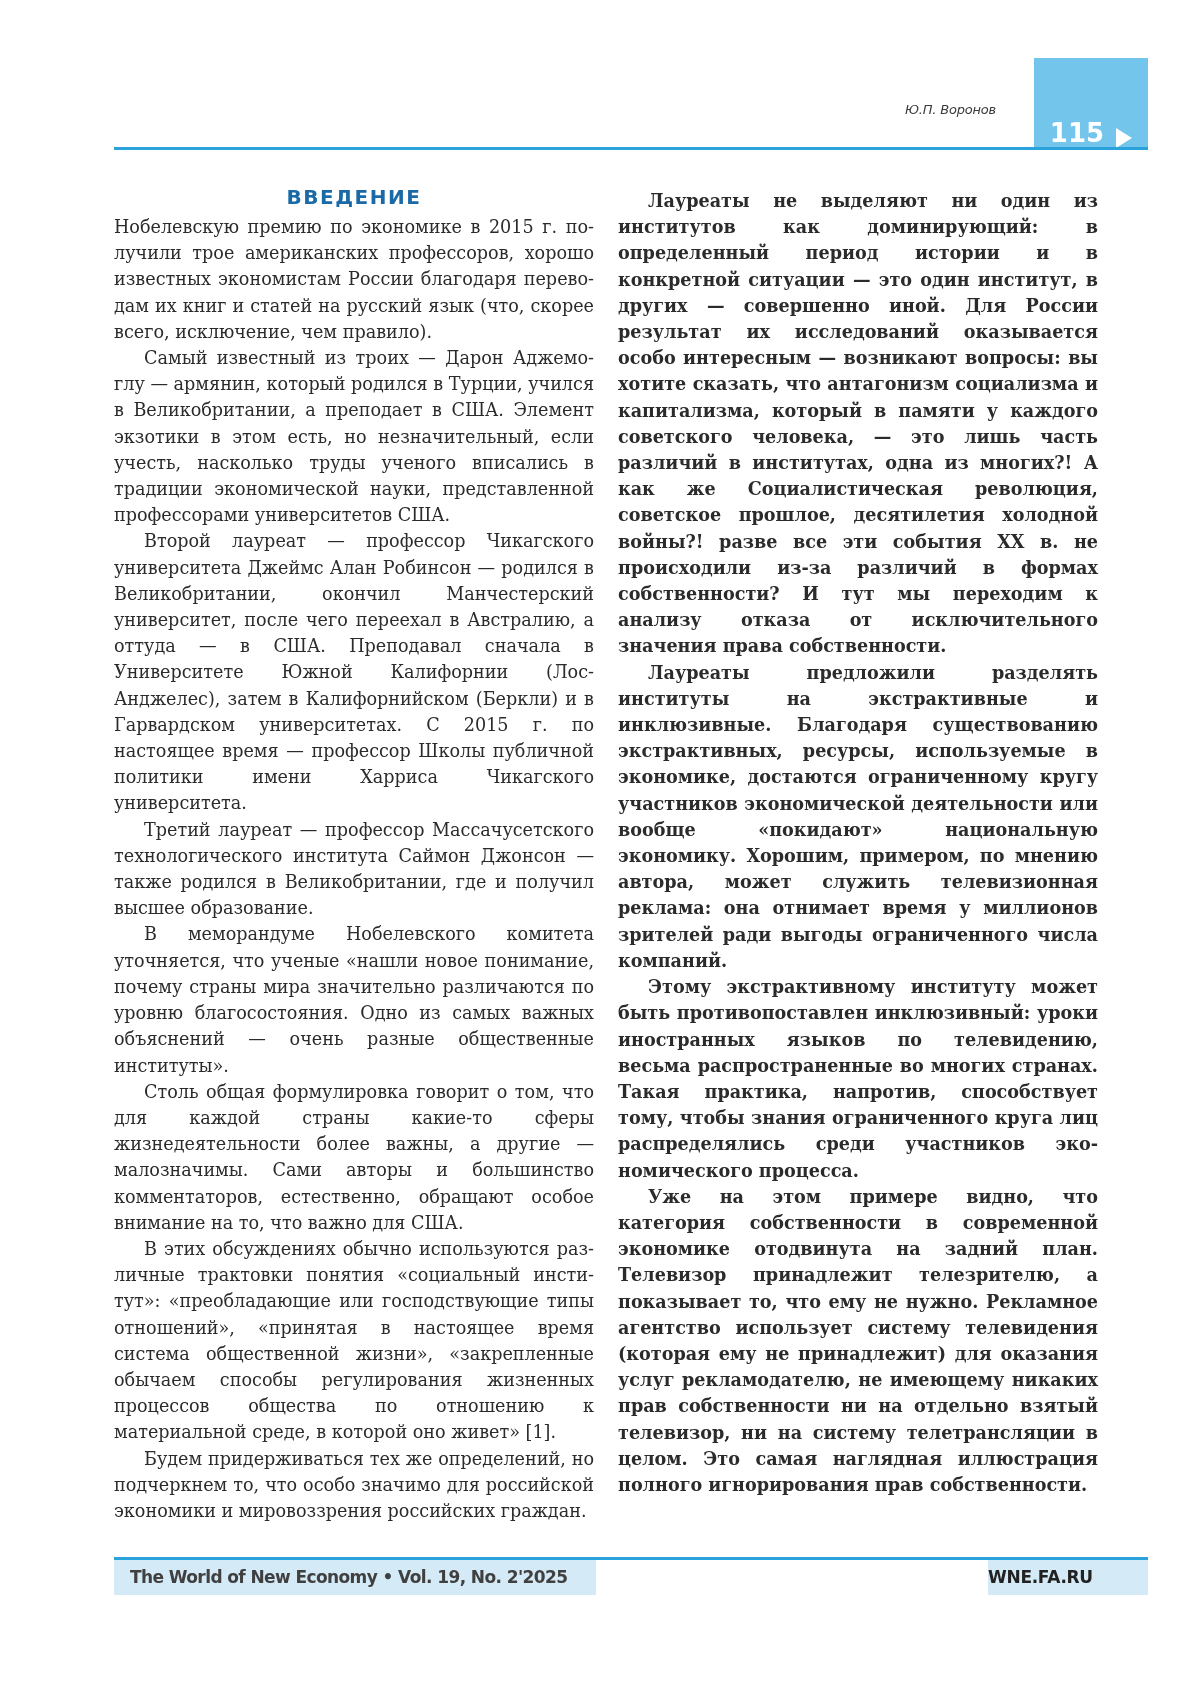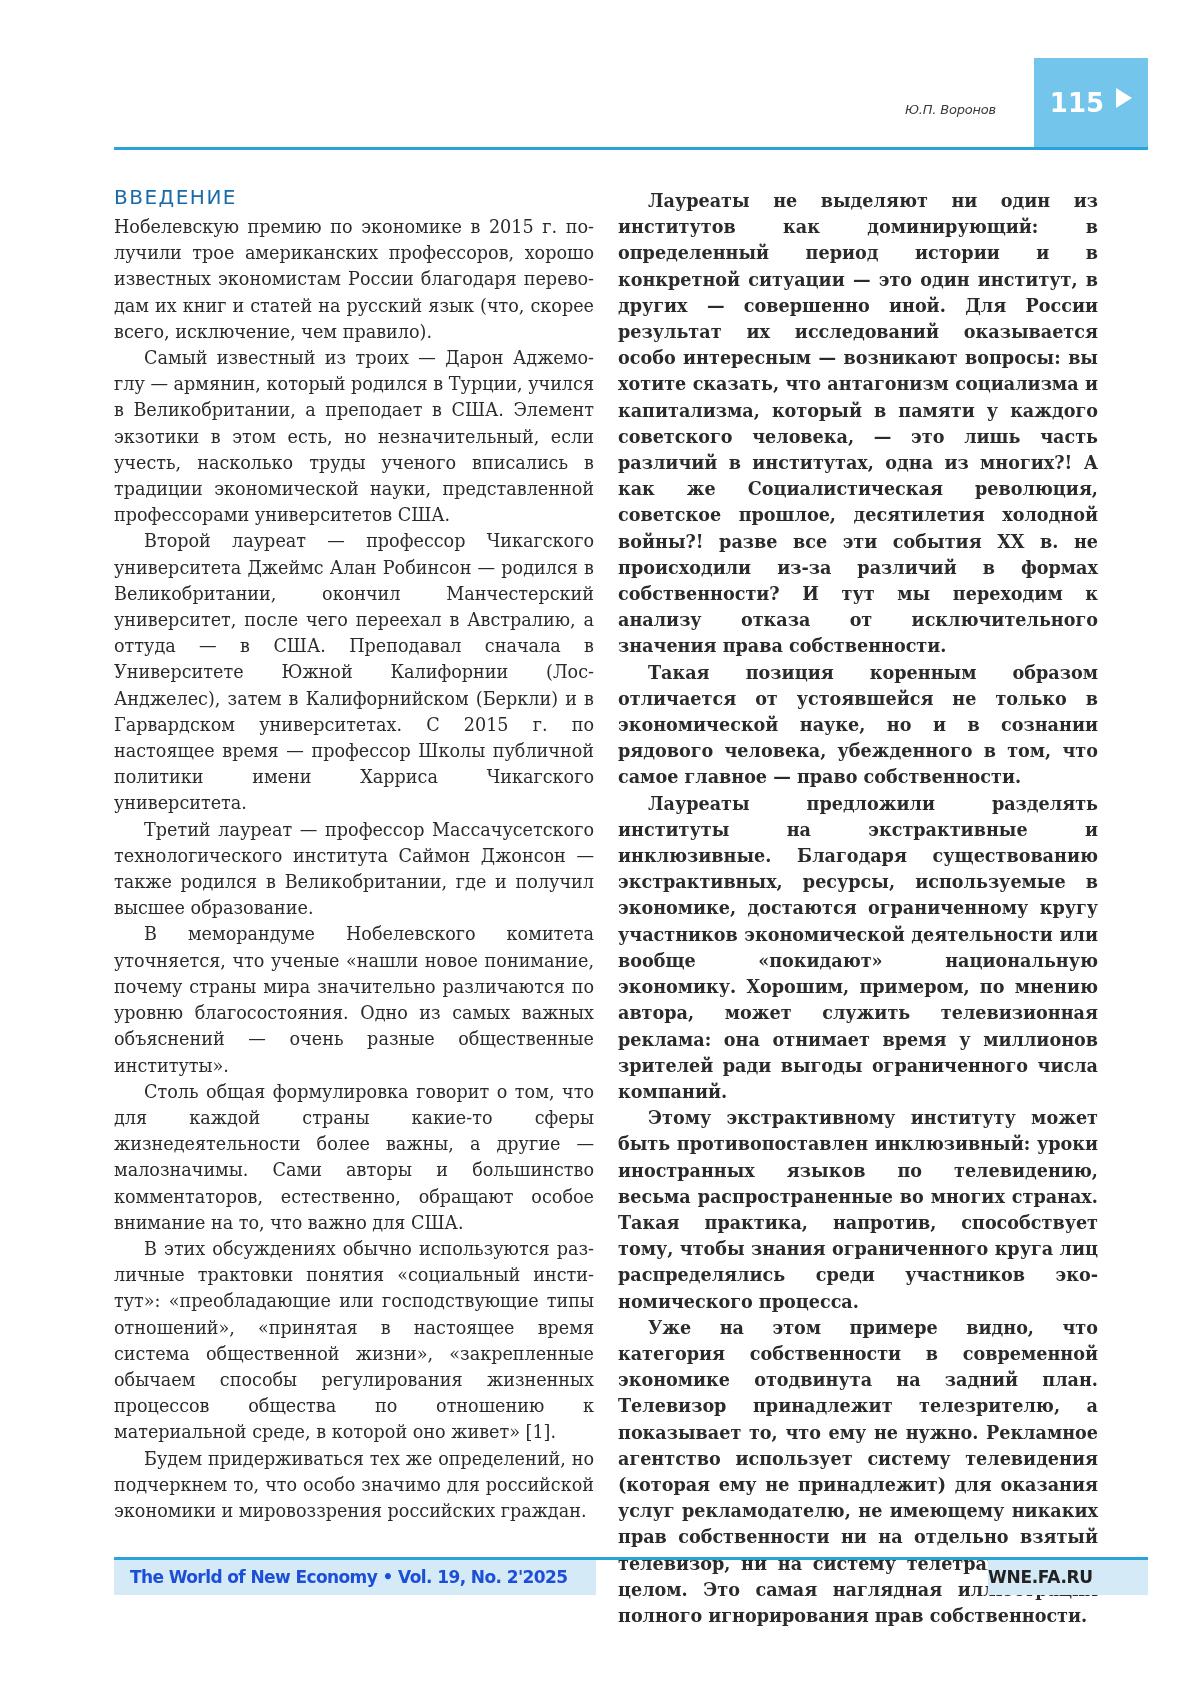--- a/index.html
+++ b/index.html
@@ -9,21 +9,21 @@
     }
     .header-author {
       position: absolute; right: 152px; top: 44px;
       font-family: "DejaVu Sans", sans-serif; font-style: italic;
       font-size: 13px; color: #3a3a3a; letter-spacing: -0.2px;
     }
     .page-box {
       position: absolute; right: 0; top: 0; width: 114px; height: 90px;
       background: #74c5ec; color: #ffffff;
       font-family: "DejaVu Sans", sans-serif; font-size: 26px; font-weight: bold;
-      display: flex; align-items: flex-start; justify-content: center; gap: 12px;
+      display: flex; align-items: flex-end; justify-content: center; gap: 12px;
       box-sizing: border-box; padding-top: 30px;
     }
     .page-arrow {
       width: 0; height: 0;
       border-left: 16px solid #ffffff;
       border-top: 10px solid transparent;
       border-bottom: 10px solid transparent;
     }
     .header-rule {
       position: absolute; left: 0; right: 0; bottom: -2px; height: 3px; background: #2aa3dc;
@@ -31,35 +31,35 @@
     .col {
       position: absolute; top: 184px;
       font-family: "DejaVu Serif", serif; font-size: 17.6px; line-height: 26.2px;
       color: #2b2b2b; text-align: justify;
     }
     .col-left { left: 114px; width: 480px; }
     .col-right { left: 618px; width: 480px; top: 188px; font-weight: bold; }
     .col p { margin: 0; text-indent: 30px; hyphens: manual; }
     .col p.noindent { text-indent: 0; }
     .section-title {
-      font-family: "DejaVu Sans", sans-serif; font-weight: normal;
+      font-family: "DejaVu Sans", sans-serif; font-weight: bold;
       color: #1b6aa8; font-size: 20px; letter-spacing: 1.5px;
-      margin: 0 0 4px 0; line-height: 26px;
+      text-align: center; margin: 0 0 4px 0; line-height: 26px;
     }
     .footer {
       position: absolute; left: 114px; top: 1557px; width: 1034px; height: 40px;
     }
     .footer-rule {
       position: absolute; left: 0; right: 0; top: 0; height: 3px; background: #2aa3dc;
     }
     .footer-left {
       position: absolute; left: 0; top: 3px; width: 482px; height: 35px;
       background: #d4eaf7; box-sizing: border-box; padding-left: 16px;
       font-family: "DejaVu Sans", sans-serif; font-weight: bold; font-size: 17px;
-      color: #1d4ed8; line-height: 35px; letter-spacing: -0.6px;
+      color: #404040; line-height: 35px; letter-spacing: -0.6px;
     }
     .footer-right {
       position: absolute; right: 0; top: 3px; width: 160px; height: 35px;
       background: #d4eaf7; text-align: left; box-sizing: border-box; padding-right: 16px;
       font-family: "DejaVu Sans", sans-serif; font-weight: bold; font-size: 17px;
       color: #222; line-height: 35px; letter-spacing: -0.3px;
     }
   </style>
 </head>
 <body>
@@ -80,21 +80,20 @@
   <p>Второй лауреат — профессор Чикагского универ­ситета Джеймс Алан Робинсон — родился в Вели­кобритании, окончил Манчестерский университет, после чего переехал в Австралию, а оттуда — в США. Преподавал сначала в Университете Южной Кали­форнии (Лос-Анджелес), затем в Калифорнийском (Беркли) и в Гарвардском университетах. С 2015 г. по настоящее время — профессор Школы публичной политики имени Харриса Чикагского университета.</p>
   <p>Третий лауреат — профессор Массачусетского технологического института Саймон Джонсон — также родился в Великобритании, где и получил высшее образование.</p>
   <p>В меморандуме Нобелевского комитета уточня­ется, что ученые «нашли новое понимание, почему страны мира значительно различаются по уровню благосостояния. Одно из самых важных объясне­ний — очень разные общественные институты».</p>
   <p>Столь общая формулировка говорит о том, что для каждой страны какие-то сферы жизнедеятельности более важны, а другие — малозначимы. Сами авторы и большинство комментаторов, естественно, обра­щают особое внимание на то, что важно для США.</p>
   <p>В этих обсуждениях обычно используются раз­личные трактовки понятия «социальный инсти­тут»: «преобладающие или господствующие типы отношений», «принятая в настоящее время система общественной жизни», «закрепленные обычаем способы регулирования жизненных процессов общества по отношению к материальной среде, в которой оно живет» [1].</p>
   <p>Будем придерживаться тех же определений, но подчеркнем то, что особо значимо для российской экономики и мировоззрения российских граждан.</p>
 </div>
 
 <div class="col col-right">
   <p>Лауреаты не выделяют ни один из институтов как доминирующий: в определенный период исто­рии и в конкретной ситуации — это один институт, в других — совершенно иной. Для России результат их исследований оказывается особо интересным — возникают вопросы: вы хотите сказать, что антаго­низм социализма и капитализма, который в памяти у каждого советского человека, — это лишь часть различий в институтах, одна из многих?! А как же Социалистическая революция, советское прошлое, десятилетия холодной войны?! разве все эти собы­тия XX в. не происходили из-за различий в формах собственности? И тут мы переходим к анализу отказа от исключительного значения права собственности.</p>
-  <p>Такая позиция коренным образом отличается от устоявшейся не только в экономической науке, но и в сознании рядового человека, убежденного в том, что самое главное — право собственности.</p>
   <p>Лауреаты предложили разделять институты на экстрактивные и инклюзивные. Благодаря суще­ствованию экстрактивных, ресурсы, используемые в экономике, достаются ограниченному кругу участ­ников экономической деятельности или вообще «покидают» национальную экономику. Хорошим, примером, по мнению автора, может служить теле­визионная реклама: она отнимает время у милли­онов зрителей ради выгоды ограниченного числа компаний.</p>
   <p>Этому экстрактивному институту может быть противопоставлен инклюзивный: уроки иностран­ных языков по телевидению, весьма распространен­ные во многих странах. Такая практика, напротив, способствует тому, чтобы знания ограниченного круга лиц распределялись среди участников эко­номического процесса.</p>
   <p>Уже на этом примере видно, что категория собст­венности в современной экономике отодвинута на задний план. Телевизор принадлежит телезрителю, а показывает то, что ему не нужно. Рекламное агент­ство использует систему телевидения (которая ему не принадлежит) для оказания услуг рекламодателю, не имеющему никаких прав собственности ни на отдельно взятый телевизор, ни на систему телетран­сляции в целом. Это самая наглядная иллюстрация полного игнорирования прав собственности.</p>
 </div>
 
 <div class="footer">
   <div class="footer-rule"></div>
   <div class="footer-left">The World of New Economy • Vol. 19, No. 2'2025</div>
   <div class="footer-right">WNE.FA.RU</div>
 </div>

